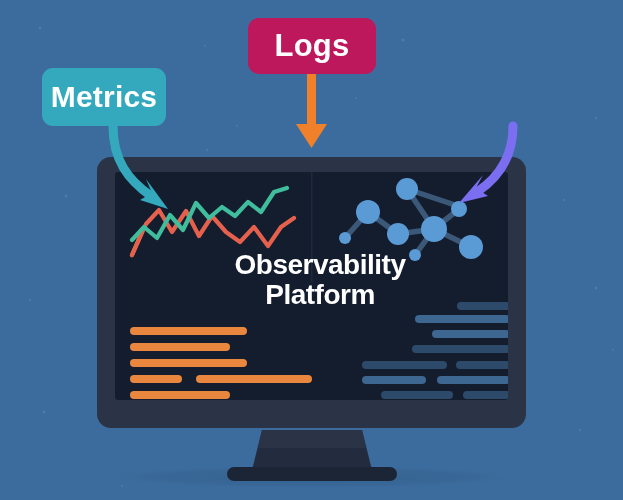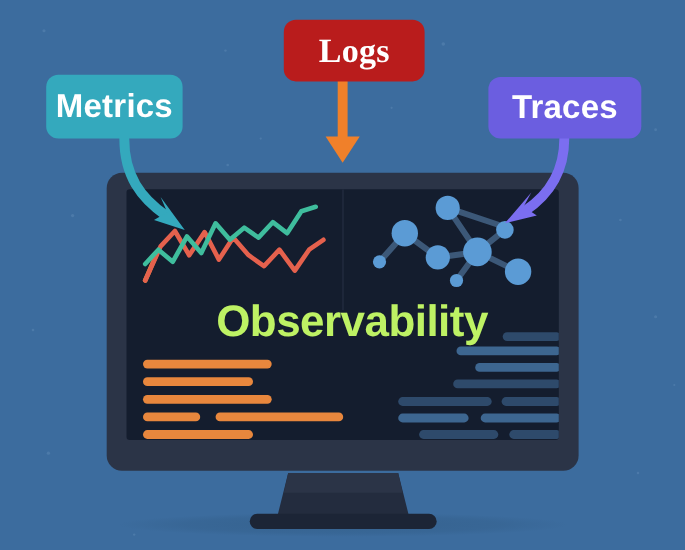--- a/index.html
+++ b/index.html
@@ -35,36 +35,36 @@
     letter-spacing: 0.2px;
     font-family: "Liberation Sans", sans-serif;
     box-sizing: border-box;
     user-select: none;
   }
   #chip-metrics {
     left: 42px; top: 68px; width: 124px; height: 58px;
     background: #34a9bd; font-size: 30px;
   }
   #chip-logs {
-    left: 258px; top: 18px; width: 128px; height: 56px;
-    background: #b91c1c; font-size: 31px; font-family: Liberation Serif, serif;
+    left: 248px; top: 18px; width: 128px; height: 56px;
+    background: #be185d; font-size: 31px;
   }
   #chip-traces {
     left: 444px; top: 70px; width: 139px; height: 56px;
     background: #6b5ee0; font-size: 30px;
   }
   #screen-title {
     position: absolute;
     left: 130px;
-    top: 271px;
+    top: 250px;
     width: 380px;
     text-align: center;
-    color: #bef264;
+    color: #ffffff;
     font-weight: bold;
-    font-size: 40px;
+    font-size: 28px;
     line-height: 1.06;
     font-family: "Liberation Sans", sans-serif;
     letter-spacing: -0.5px;
     user-select: none;
   }
   #screen-title .ln { display: block; }
 </style>
 </head>
 <body>
 
@@ -192,21 +192,19 @@
   </svg>
 
   <div class="label-chip" id="chip-metrics">
     <span>Metrics</span>
   </div>
 
   <div class="label-chip" id="chip-logs">
     <span>Logs</span>
   </div>
 
-  <div class="label-chip" id="chip-traces">
-    <span>Traces</span>
-  </div>
 
   <div id="screen-title">
     <span class="ln">Observability</span>
+    <span class="ln">Platform</span>
   </div>
 
 </div>
 
 </body></html>

